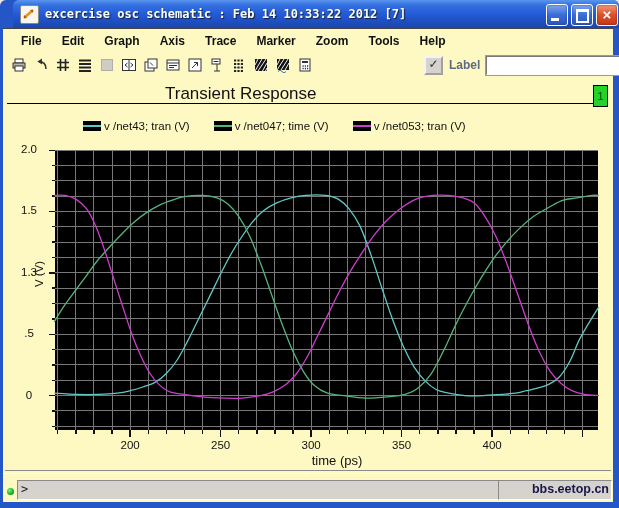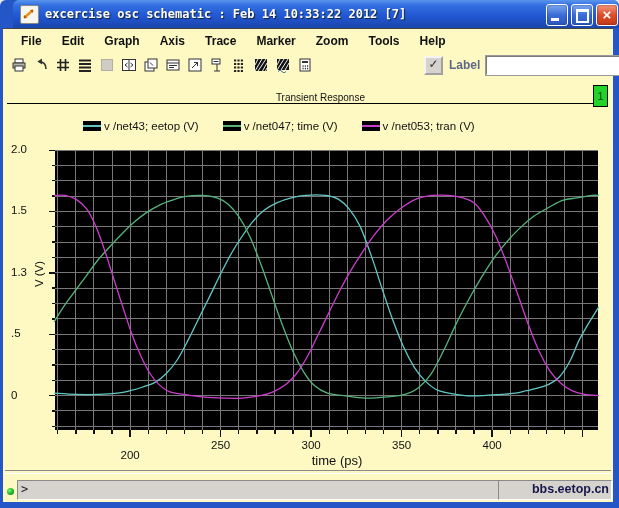--- a/index.html
+++ b/index.html
@@ -23,34 +23,34 @@
   .menubar{position:absolute;left:0;top:0;width:610px;height:24px;border-top:1px solid #444;display:flex;align-items:center;padding-left:8px;box-sizing:border-box;}
   .menu-item{font-weight:bold;font-size:12px;color:#111;padding:3px 10px;cursor:default;}
   .toolbar{position:absolute;left:0;top:24px;width:610px;height:26px;display:flex;align-items:center;}
   .tb-btn{width:21px;height:22px;margin-left:1px;display:flex;align-items:center;justify-content:center;cursor:pointer;}
   .tb-btn:first-child{margin-left:5px;}
   .label-group{position:absolute;left:421px;top:2px;height:22px;display:flex;align-items:center;}
   .checkbox{width:15px;height:15px;background:#d6d3ce;border:2px outset #f5f4f0;font-size:12px;line-height:13px;text-align:center;color:#333;cursor:pointer;}
   .label-text{font-weight:bold;font-size:12px;color:#5d6a86;margin:0 6px 0 6px;}
   .label-input{width:128px;height:17px;background:#fff;border:1px solid;border-color:#7a7a7a #fdfdfd #fdfdfd #7a7a7a;outline:1px solid #9a9a9a;font-size:11px;padding:0 2px;}
   
-  .graph-title{position:absolute;left:162px;top:64px;width:200px;text-align:right;font-size:10px;color:#111;}
+  .graph-title{position:absolute;left:162px;top:56px;width:200px;text-align:left;font-size:17px;color:#111;}
   .header-line{position:absolute;left:4px;top:75px;width:586px;height:0;border-top:1.5px solid #000;}
   .page-badge{position:absolute;left:590px;top:57px;width:13px;height:20px;background:#22d42a;border:1px solid #000;color:#0a3a0a;font-size:11px;line-height:20px;text-align:center;}
   
   .legend{position:absolute;left:80px;top:88px;height:20px;display:flex;gap:24px;align-items:center;}
   .legend-item{display:flex;align-items:center;gap:3px;}
   .legend-swatch{width:18px;height:10px;background:#000;position:relative;flex:none;}
   .legend-swatch .cline{position:absolute;left:0;top:4px;width:18px;height:2px;}
   .legend-label{font-size:11.5px;color:#111;white-space:nowrap;}
   
   .plot-area{position:absolute;left:44px;top:122px;width:566px;height:330px;}
   .plot-area svg{position:absolute;left:0;top:0;}
   .x-tick-label{position:absolute;width:40px;text-align:center;font-size:11.5px;color:#111;}
-  .y-tick-label{position:absolute;width:36px;text-align:left;font-size:11.5px;color:#111;}
+  .y-tick-label{position:absolute;width:36px;text-align:center;font-size:11.5px;color:#111;}
   .xaxis-title{position:absolute;left:200px;top:303px;width:180px;text-align:center;font-size:13px;color:#111;}
   .yaxis-title{position:absolute;left:-38px;top:118px;width:60px;text-align:center;font-size:11.5px;color:#111;transform:rotate(-90deg);}
   
   .groove{position:absolute;left:2px;top:442px;width:606px;height:2px;border-top:1px solid #8a8a8a;border-bottom:1px solid #fff;}
   .statusbar{position:absolute;left:0;top:447px;width:610px;height:27px;}
   .led{position:absolute;left:4px;top:13px;width:7px;height:7px;border-radius:50%;background:radial-gradient(circle at 35% 35%,#6aff6a,#0f9a1f 70%,#0a6a14);}
   .prompt-field{position:absolute;left:14px;top:5px;width:477px;height:18px;background:#d6d3ce;border:1px solid;border-color:#8a8a8a #fff #fff #8a8a8a;font-family:"DejaVu Sans Mono",monospace;font-size:12px;color:#222;padding-left:3px;line-height:17px;}
   .right-panel{position:absolute;left:495px;top:5px;width:112px;height:18px;background:#d6d3ce;border:1px solid;border-color:#8a8a8a #fff #fff #8a8a8a;}
   .watermark{position:absolute;right:2px;top:1px;font-size:12.5px;font-weight:bold;color:#17174a;font-family:"Liberation Sans",sans-serif;margin-left:14px;}
 </style>
@@ -191,21 +191,21 @@
 
     <div class="graph-title">Transient Response</div>
     <div class="header-line"></div>
     <div class="page-badge">1</div>
 
     <div class="legend">
         <span class="legend-item">
           <span class="legend-swatch">
             <span class="cline" style="background: rgb(98, 200, 196);"></span>
           </span>
-          <span class="legend-label">v /net43; eetop (V)</span>
+          <span class="legend-label">v /net43; tran (V)</span>
         </span>
         <span class="legend-item">
           <span class="legend-swatch">
             <span class="cline" style="background: rgb(85, 180, 125);"></span>
           </span>
           <span class="legend-label">v /net047; time (V)</span>
         </span>
         <span class="legend-item">
           <span class="legend-swatch">
             <span class="cline" style="background: rgb(204, 62, 204);"></span>
@@ -318,21 +318,21 @@
             <line x1="8" y1="30.701754385964907" x2="5" y2="30.701754385964907"></line>
             <line x1="8" y1="15.350877192982454" x2="5" y2="15.350877192982454"></line>
             <line x1="8" y1="0" x2="2" y2="0"></line>
           </g>
           <path d="M7.1 243.2C10.7 243.4 21.3 244.2 28.8 244.4C36.4 244.6 45.4 244.6 52.3 244.4C59.3 244.2 65.3 243.8 70.4 243.2C75.6 242.5 78.9 241.7 83.1 240.7C87.3 239.7 91.6 238.5 95.8 237.0C100.0 235.6 104.5 234.4 108.5 232.1C112.4 229.9 115.7 227.2 119.3 223.5C122.9 219.8 126.6 215.5 130.2 210.0C133.8 204.5 137.4 197.3 141.0 190.4C144.7 183.4 148.3 175.6 151.9 168.2C155.5 160.9 159.1 153.5 162.8 146.1C166.4 138.8 170.0 131.2 173.6 124.0C177.2 116.9 180.9 109.5 184.5 103.2C188.1 96.8 191.7 91.3 195.3 86.0C199.0 80.6 202.6 75.5 206.2 71.2C209.8 66.9 213.1 63.2 217.1 60.2C221.0 57.1 225.2 54.9 229.7 52.8C234.3 50.8 239.4 49.1 244.2 47.9C249.0 46.7 253.0 45.8 258.7 45.4C264.4 45.0 273.2 44.8 278.6 45.4C284.0 46.1 287.3 46.9 291.3 49.1C295.2 51.4 298.5 54.4 302.1 58.9C305.7 63.5 309.4 68.6 313.0 76.1C316.6 83.7 320.2 94.2 323.8 104.4C327.5 114.6 331.1 126.7 334.7 137.5C338.3 148.4 341.9 159.6 345.6 169.5C349.2 179.3 352.8 188.5 356.4 196.5C360.0 204.5 363.7 211.6 367.3 217.4C370.9 223.1 374.5 227.2 378.1 230.9C381.8 234.6 385.1 237.4 389.0 239.5C392.9 241.5 396.8 242.1 401.7 243.2C406.5 244.2 412.2 245.2 418.0 245.6C423.7 246.0 430.0 245.8 436.1 245.6C442.1 245.4 448.7 244.8 454.2 244.4C459.6 244.0 464.4 243.8 468.6 243.2C472.9 242.5 475.9 241.5 479.5 240.7C483.1 239.9 486.7 239.3 490.4 238.2C494.0 237.2 497.6 236.4 501.2 234.6C504.8 232.7 508.5 231.1 512.1 227.2C515.7 223.3 519.6 217.4 522.9 211.2C526.3 205.1 529.0 196.5 532.0 190.4C535.0 184.2 538.0 179.5 541.0 174.4C544.1 169.3 548.3 162.5 550.1 159.6C551.9 156.8 551.6 157.6 551.9 157.2" fill="none" stroke="#62c8c4" stroke-width="1.3"></path>
           <path d="M7.1 171.9C8.9 169.1 14.3 160.1 18.0 154.7C21.6 149.4 25.2 144.9 28.8 140.0C32.4 135.1 36.1 130.2 39.7 125.3C43.3 120.4 46.9 115.0 50.5 110.5C54.2 106.0 57.5 102.5 61.4 98.2C65.3 93.9 69.8 89.0 74.1 84.7C78.3 80.4 82.5 76.1 86.7 72.5C91.0 68.8 95.2 65.5 99.4 62.6C103.6 59.8 107.9 57.3 112.1 55.3C116.3 53.2 120.5 51.8 124.7 50.4C129.0 48.9 132.3 47.5 137.4 46.7C142.5 45.8 150.1 45.2 155.5 45.4C160.9 45.6 165.8 46.5 170.0 47.9C174.2 49.3 177.2 51.0 180.9 54.0C184.5 57.1 188.1 61.0 191.7 66.3C195.3 71.6 199.0 78.2 202.6 86.0C206.2 93.7 209.8 103.4 213.4 113.0C217.1 122.6 220.7 133.5 224.3 143.7C227.9 153.9 231.5 164.8 235.2 174.4C238.8 184.0 242.4 193.4 246.0 201.4C249.6 209.4 253.3 216.5 256.9 222.3C260.5 228.0 263.8 232.3 267.7 235.8C271.7 239.3 275.6 241.5 280.4 243.2C285.2 244.8 290.4 244.8 296.7 245.6C303.0 246.4 311.2 247.9 318.4 248.1C325.7 248.3 333.5 247.5 340.1 246.8C346.8 246.2 353.1 245.8 358.2 244.4C363.4 243.0 366.7 241.5 370.9 238.2C375.1 235.0 379.4 230.9 383.6 224.7C387.8 218.6 392.0 209.8 396.2 201.4C400.5 193.0 404.7 183.0 408.9 174.4C413.1 165.8 417.4 157.6 421.6 149.8C425.8 142.0 430.0 134.7 434.3 127.7C438.5 120.8 442.7 114.0 446.9 108.1C451.1 102.1 455.4 97.0 459.6 92.1C463.8 87.2 467.7 82.9 472.3 78.6C476.8 74.3 481.9 69.8 486.7 66.3C491.6 62.8 496.4 60.4 501.2 57.7C506.1 55.1 510.9 52.0 515.7 50.4C520.5 48.7 525.4 48.7 530.2 47.9C535.0 47.1 541.0 45.8 544.7 45.4C548.3 45.0 550.7 45.4 551.9 45.4" fill="none" stroke="#55b47d" stroke-width="1.3"></path>
           <path d="M7.1 45.4C8.9 45.4 14.3 44.8 18.0 45.4C21.6 46.1 25.2 46.9 28.8 49.1C32.4 51.4 36.4 54.4 39.7 58.9C43.0 63.5 45.7 69.2 48.7 76.1C51.7 83.1 54.8 91.9 57.8 100.7C60.8 109.5 63.8 119.5 66.8 128.9C69.8 138.4 72.9 148.0 75.9 157.2C78.9 166.4 81.9 176.0 84.9 184.2C87.9 192.4 91.0 199.8 94.0 206.3C97.0 212.9 100.0 218.8 103.0 223.5C106.0 228.2 108.8 231.5 112.1 234.6C115.4 237.6 118.7 240.3 122.9 241.9C127.2 243.6 132.0 243.6 137.4 244.4C142.8 245.2 148.9 246.2 155.5 246.8C162.2 247.5 170.6 247.9 177.2 248.1C183.9 248.3 189.3 248.5 195.3 248.1C201.4 247.7 208.3 246.6 213.4 245.6C218.6 244.6 221.9 243.8 226.1 241.9C230.3 240.1 234.9 237.6 238.8 234.6C242.7 231.5 246.0 228.2 249.6 223.5C253.3 218.8 256.9 212.9 260.5 206.3C264.1 199.8 267.7 191.6 271.4 184.2C275.0 176.8 278.6 169.5 282.2 162.1C285.8 154.7 289.5 147.0 293.1 140.0C296.7 133.0 300.3 126.5 303.9 120.4C307.6 114.2 310.9 109.1 314.8 103.2C318.7 97.2 323.2 90.3 327.5 84.7C331.7 79.2 335.6 74.5 340.1 70.0C344.7 65.5 349.8 61.2 354.6 57.7C359.4 54.2 364.0 51.2 369.1 49.1C374.2 47.1 380.0 46.1 385.4 45.4C390.8 44.8 396.5 45.0 401.7 45.4C406.8 45.8 411.9 46.7 416.2 47.9C420.4 49.1 423.4 49.7 427.0 52.8C430.6 55.9 434.3 60.8 437.9 66.3C441.5 71.8 445.1 78.2 448.7 86.0C452.4 93.7 456.0 103.4 459.6 113.0C463.2 122.6 466.8 133.5 470.5 143.7C474.1 153.9 477.7 164.8 481.3 174.4C484.9 184.0 488.6 193.6 492.2 201.4C495.8 209.2 499.4 215.7 503.0 221.1C506.7 226.4 510.3 230.1 513.9 233.3C517.5 236.6 520.8 238.9 524.8 240.7C528.7 242.5 532.9 243.6 537.4 244.4C541.9 245.2 549.5 245.4 551.9 245.6" fill="none" stroke="#cc3ecc" stroke-width="1.3"></path>
         </svg>
       <div class="xaxis-title">time (ps)</div>
       <div class="yaxis-title">V (V)</div>
-    <span class="x-tick-label" style="left: 63.115px; top: 299px;">200</span>
+    <span class="x-tick-label" style="left: 63.115px; top: 289px;">200</span>
         <span class="x-tick-label" style="left: 153.615px; top: 289px;">250</span>
         <span class="x-tick-label" style="left: 244.115px; top: 289px;">300</span>
         <span class="x-tick-label" style="left: 334.615px; top: 289px;">350</span>
         <span class="x-tick-label" style="left: 425.115px; top: 289px;">400</span>
         <span class="y-tick-label" style="left: -36px; top: 238.614px;">0</span>
         <span class="y-tick-label" style="left: -36px; top: 177.211px;">.5</span>
         <span class="y-tick-label" style="left: -36px; top: 115.807px;">1.3</span>
         <span class="y-tick-label" style="left: -36px; top: 54.4035px;">1.5</span>
         <span class="y-tick-label" style="left: -36px; top: -7px;">2.0</span>
       </div>

